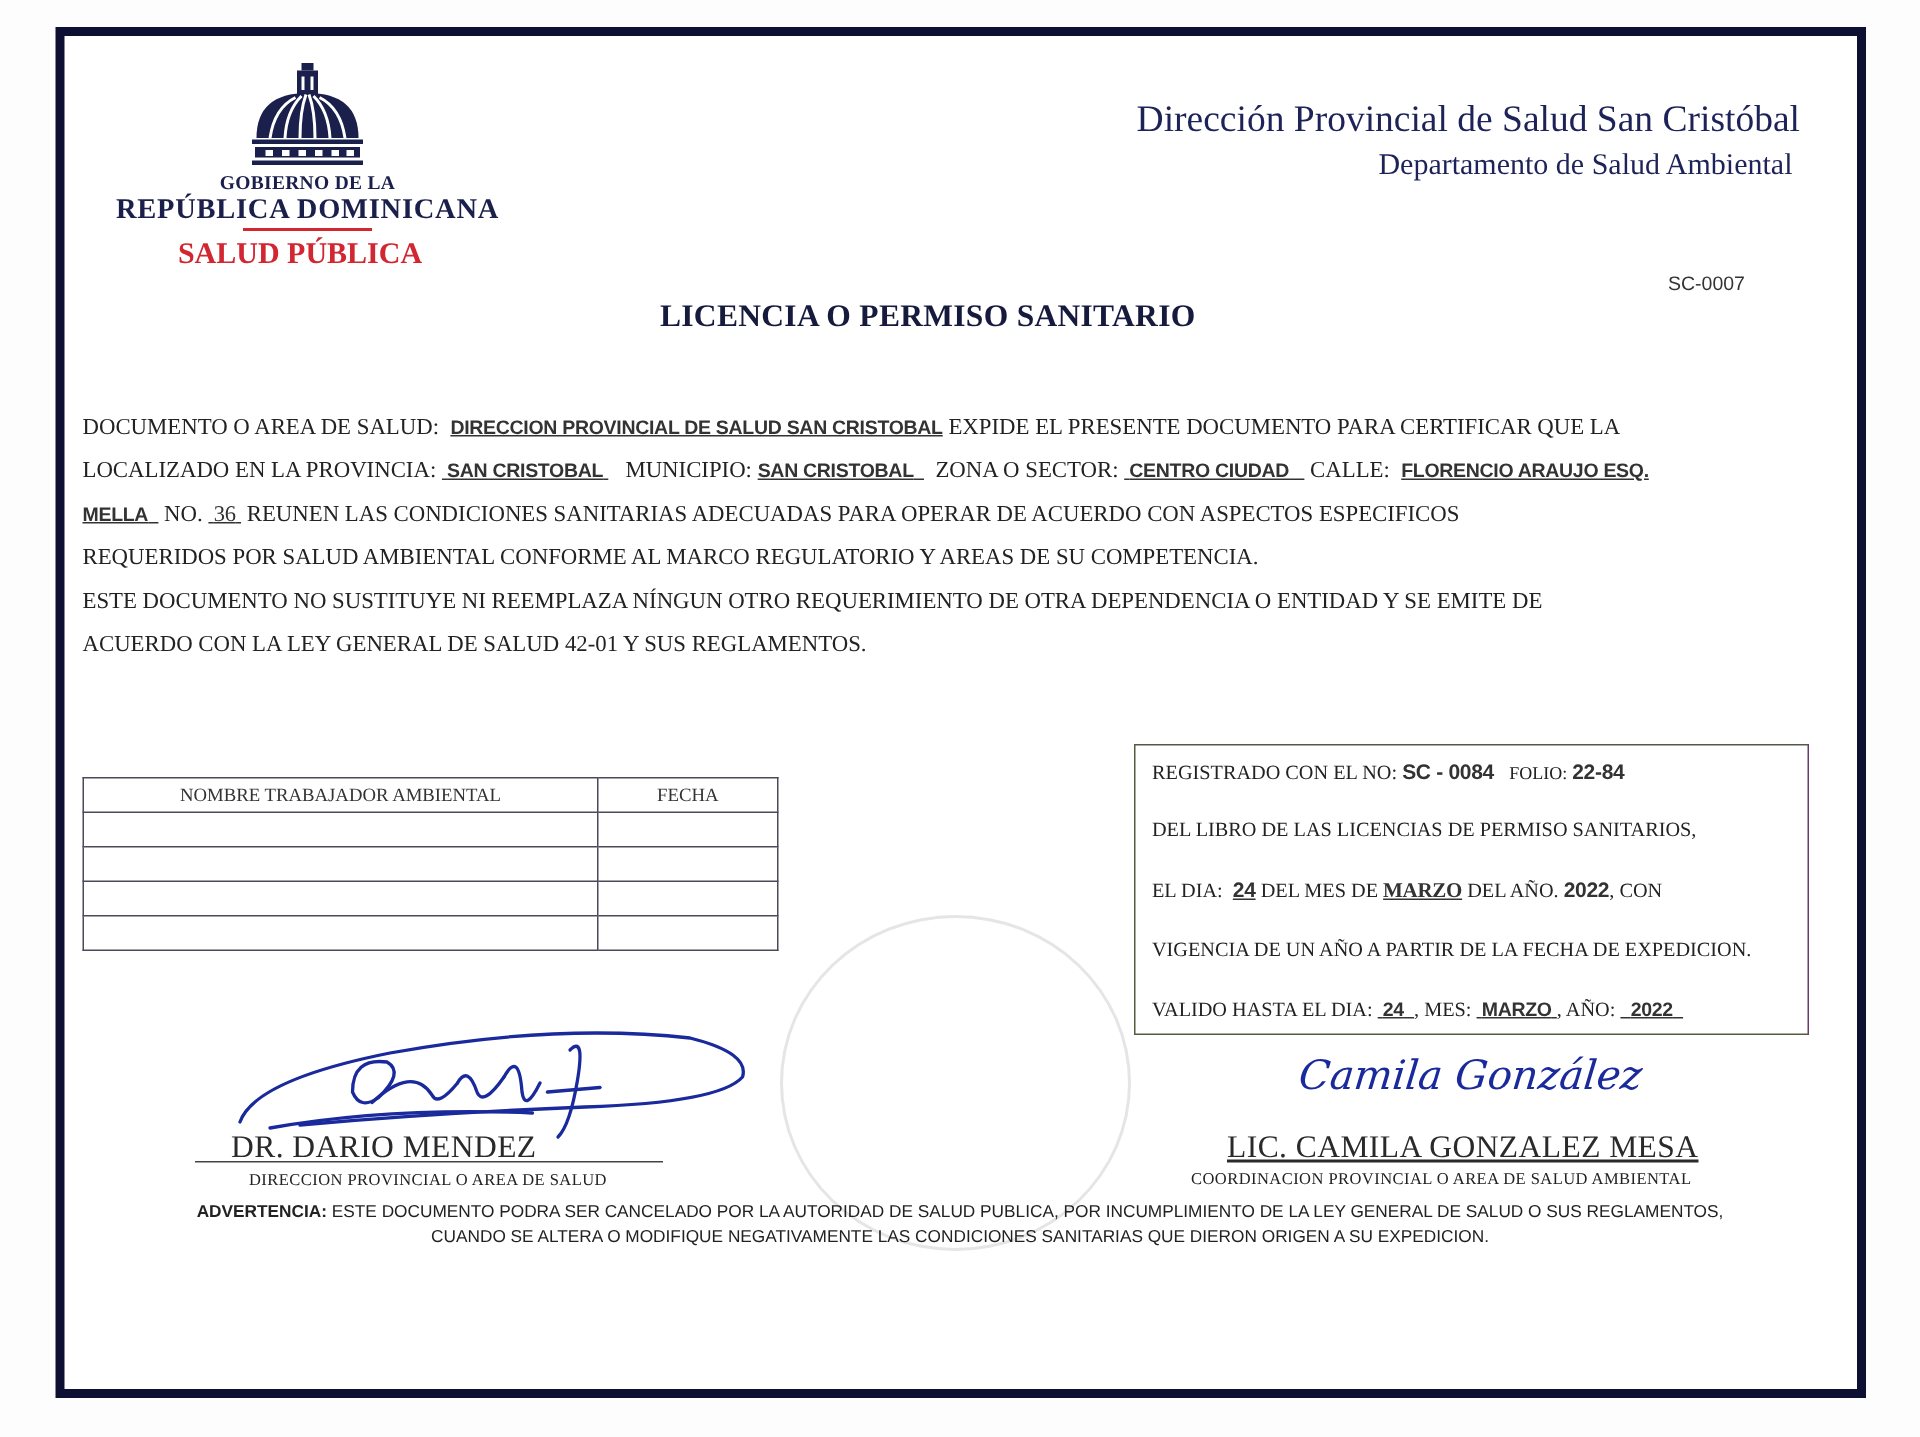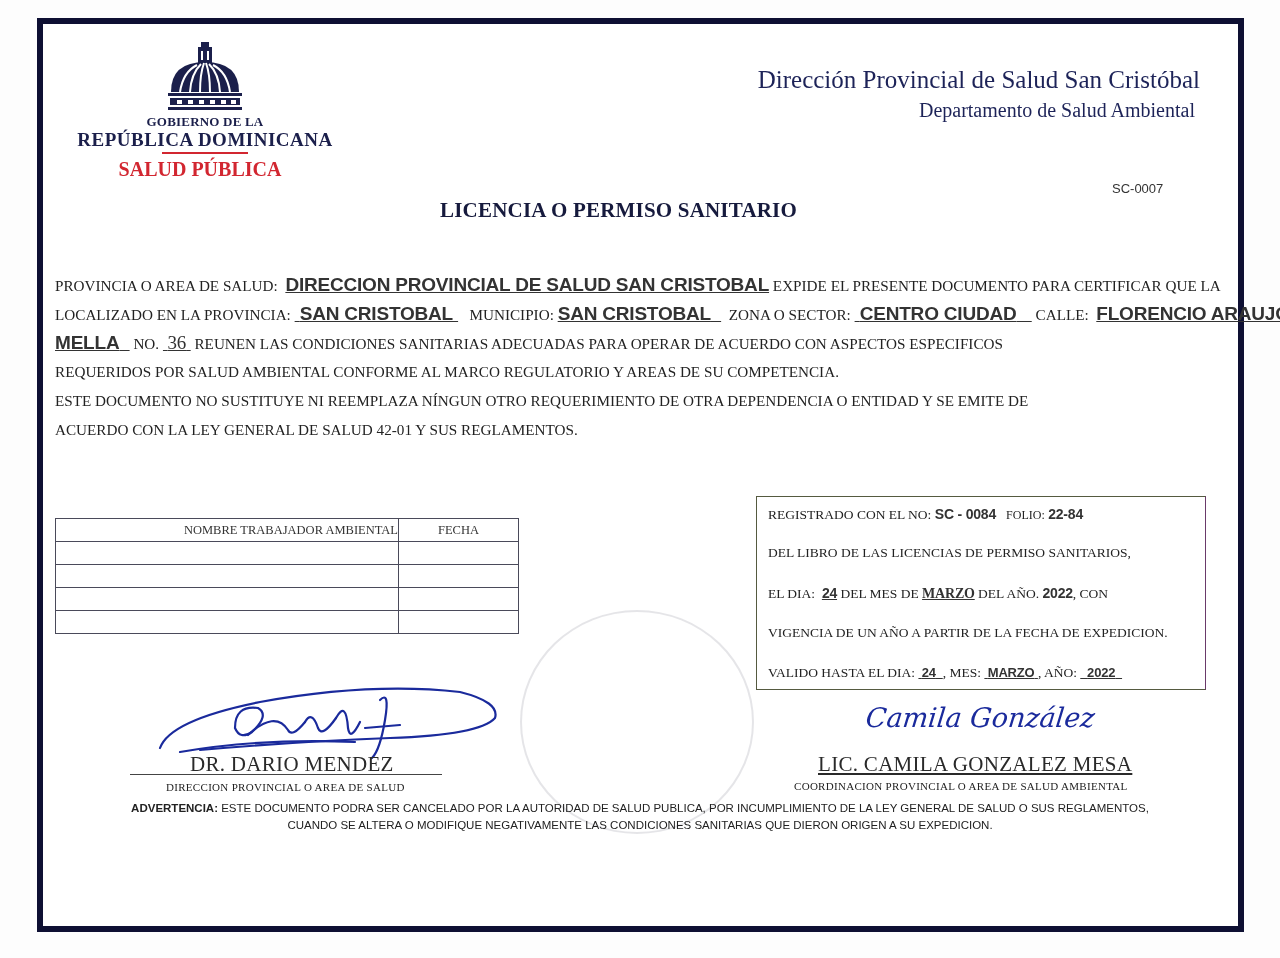--- a/index.html
+++ b/index.html
@@ -20,26 +20,26 @@
     .gov-rule { width: 86px; height: 2px; background: #d22630; margin: 2px auto 4px auto; }
     .salud { font-size: 20px; color: #d22630; font-weight: bold; margin-left: -10px; }
     
     .dir { right: 80px; top: 66px; font-size: 25px; color: #1d2358; text-align: right; }
     .dep { right: 85px; top: 99px; font-size: 20px; color: #1d2358; text-align: right; }
     .code { left: 1112px; top: 181px; font-family: "Liberation Sans", "DejaVu Sans", sans-serif; font-size: 13px; color: #333; }
     .title { left: 440px; top: 198px; font-size: 21px; font-weight: bold; color: #161a3d; letter-spacing: 0.2px; }
     
     .body-text { left: 55px; top: 270px; width: 1160px; font-size: 15.2px; color: #222; line-height: 29px; }
     .body-text .row { white-space: nowrap; height: 29px; }
-    .fill { font-family: "Liberation Sans", "DejaVu Sans", sans-serif; font-weight: bold; font-size: 19px; text-decoration: underline; color: #333; letter-spacing: -0.2px; }
+    .fill { font-family: "Liberation Sans", "DejaVu Sans", sans-serif; font-weight: bold; font-size: 13px; text-decoration: underline; color: #333; letter-spacing: -0.2px; }
     .bold { font-weight: bold; }
     
     .worker-table { left: 55px; top: 518px; width: 464px; border-collapse: collapse; font-size: 12.5px; color: #333; }
     .worker-table th, .worker-table td { border: 1.5px solid #4a4a5a; height: 22px; padding: 0; text-align: center; font-weight: normal; }
-    .worker-table th:first-child, .worker-table td:first-child { width: 342px; text-align: right; }
+    .worker-table th:first-child, .worker-table td:first-child { width: 342px; }
     .worker-table tr.r2 td { border-top-style: dashed; }
     .worker-table tr.r3 td { border-top-style: dashed; }
     
     .reg-box { left: 756px; top: 496px; width: 448px; height: 192px; border: 1.5px solid #555a40; border-right-color: #6a3a6a; }
     .reg-line { position: absolute; left: 11px; font-size: 13.5px; color: #222; white-space: nowrap; }
     .reg-line .fill { font-size: 13px; }
     
     .sig-left { left: 130px; top: 680px; width: 320px; height: 120px; }
     .sig-right { left: 788px; top: 700px; width: 370px; height: 100px; }
     .sig-name { font-size: 21px; color: #2a2a2a; letter-spacing: 0.3px; }
@@ -91,38 +91,38 @@
 
 <div class="abs dir">Dirección Provincial de Salud San Cristóbal</div>
 <div class="abs dep">Departamento de Salud Ambiental</div>
 <div class="abs code">SC-0007</div>
 <div class="abs title">LICENCIA O PERMISO SANITARIO</div>
 
 <div class="abs stamp"></div>
 
 <div class="abs body-text">
   <div class="row">
-    <span>PROVINCIA O AREA DE SALUD:</span>&nbsp;
+    <span>DOCUMENTO O AREA DE SALUD:</span>&nbsp;
     <span class="fill">DIRECCION PROVINCIAL DE SALUD SAN CRISTOBAL</span>
     <span>EXPIDE EL PRESENTE DOCUMENTO PARA CERTIFICAR QUE LA</span>
   </div>
   <div class="row">
     <span>LOCALIZADO EN LA PROVINCIA:</span>
     <span class="fill">&nbsp;<span>SAN CRISTOBAL</span>&nbsp;</span>&nbsp;&nbsp;
     <span>MUNICIPIO:</span>
     <span class="fill"><span>SAN CRISTOBAL</span>&nbsp;&nbsp;</span>&nbsp;
     <span>ZONA O SECTOR:</span>
     <span class="fill">&nbsp;<span>CENTRO CIUDAD</span>&nbsp;&nbsp;&nbsp;</span>
     <span>CALLE:</span>&nbsp;
     <span class="fill">FLORENCIO ARAUJO ESQ.</span>
   </div>
   <div class="row">
     <span class="fill"><span>MELLA</span>&nbsp;&nbsp;</span>
     <span>NO.</span>
-    <span class="fill" style="font-weight:normal;font-family:'Liberation Serif',serif;font-size:19px;">&nbsp;<span>36</span>&nbsp;</span>
+    <span class="fill" style="font-weight:normal;font-family:'Liberation Serif',serif;font-size:15px;">&nbsp;<span>36</span>&nbsp;</span>
     <span>REUNEN LAS CONDICIONES SANITARIAS ADECUADAS PARA OPERAR DE ACUERDO CON ASPECTOS ESPECIFICOS</span>
   </div>
   <div class="row">REQUERIDOS POR SALUD AMBIENTAL CONFORME AL MARCO REGULATORIO Y AREAS DE SU COMPETENCIA.</div>
   <div class="row">ESTE DOCUMENTO NO SUSTITUYE NI REEMPLAZA NÍNGUN OTRO REQUERIMIENTO DE OTRA DEPENDENCIA O ENTIDAD Y SE EMITE DE</div>
   <div class="row">ACUERDO CON LA LEY GENERAL DE SALUD 42-01 Y SUS REGLAMENTOS.</div>
 </div>
 
 <table class="abs worker-table">
   <thead>
     <tr>
@@ -183,21 +183,21 @@
       <path d="M20 68 Q30 40 120 22 Q230 2 320 12 Q360 22 355 38 Q340 55 250 58 Q150 62 60 70"></path>
       <path d="M95 48 Q95 25 118 28 Q130 35 112 52 Q100 60 95 48"></path>
       <path d="M108 55 Q135 30 148 50 Q152 58 165 42"></path>
       <path d="M165 42 Q172 30 178 48 Q182 58 196 38"></path>
       <path d="M196 38 Q206 20 208 48 Q210 62 220 42"></path>
       <path d="M240 20 Q250 10 245 40 Q240 70 232 78"></path>
       <path d="M225 48 L260 45"></path>
       <path d="M40 72 Q120 58 215 62"></path>
     </g>
   </svg>
-  <div style="position:absolute;left:60px;top:72px;text-align:center;" class="sig-name">DR. DARIO MENDEZ</div>
+  <div style="position:absolute;left:24px;top:72px;text-align:center;" class="sig-name">DR. DARIO MENDEZ</div>
   <div class="sig-rule" style="position:absolute;left:0;top:94px;width:312px;"></div>
   <div class="sig-role" style="position:absolute;left:36px;top:101px;">DIRECCION PROVINCIAL O AREA DE SALUD</div>
 </div>
 
 <div class="abs sig-right">
   <div style="position:absolute;left:78px;top:2px;font-family:'DejaVu Serif',serif;font-style:italic;font-size:27px;color:#1a2a9c;transform:skewX(-6deg);">Camila González</div>
   <div class="sig-name" style="position:absolute;left:30px;top:52px;text-decoration:underline;">LIC. CAMILA GONZALEZ MESA</div>
   <div class="sig-role" style="position:absolute;left:6px;top:80px;">COORDINACION PROVINCIAL O AREA DE SALUD AMBIENTAL</div>
 </div>
 

